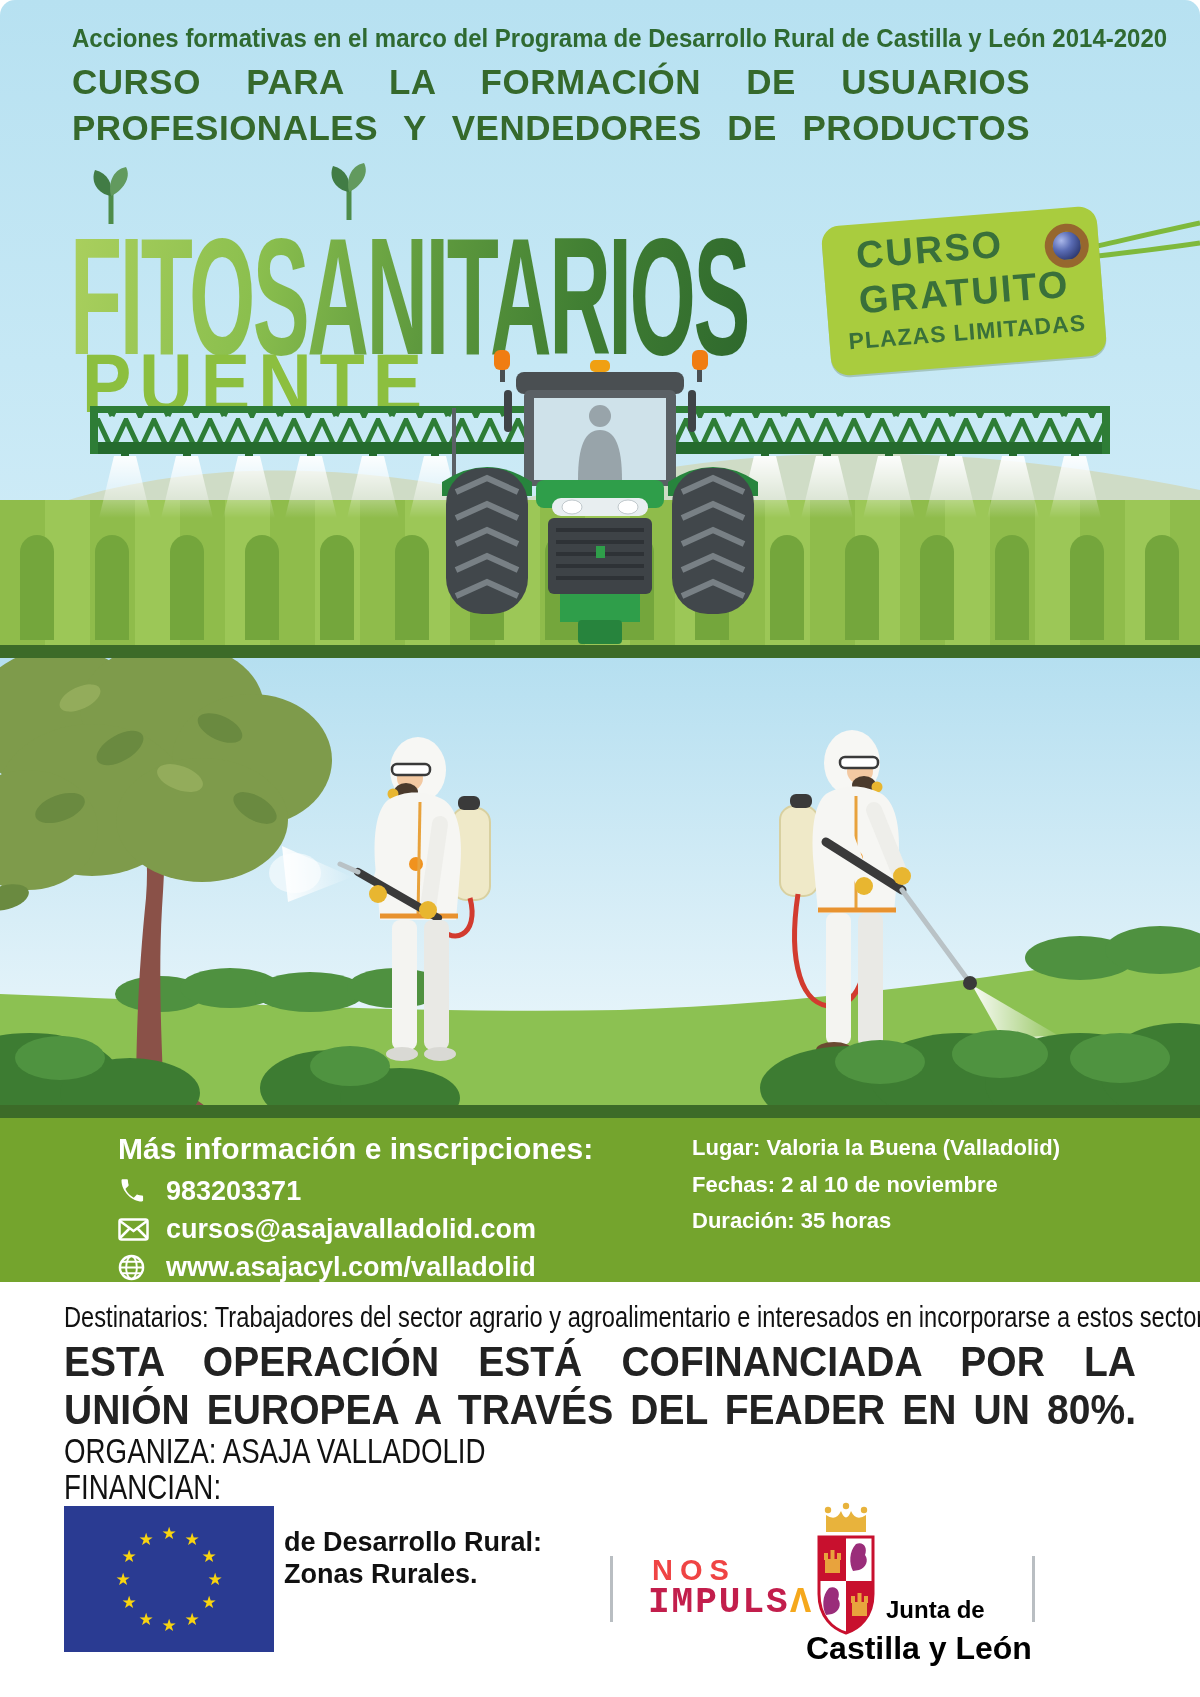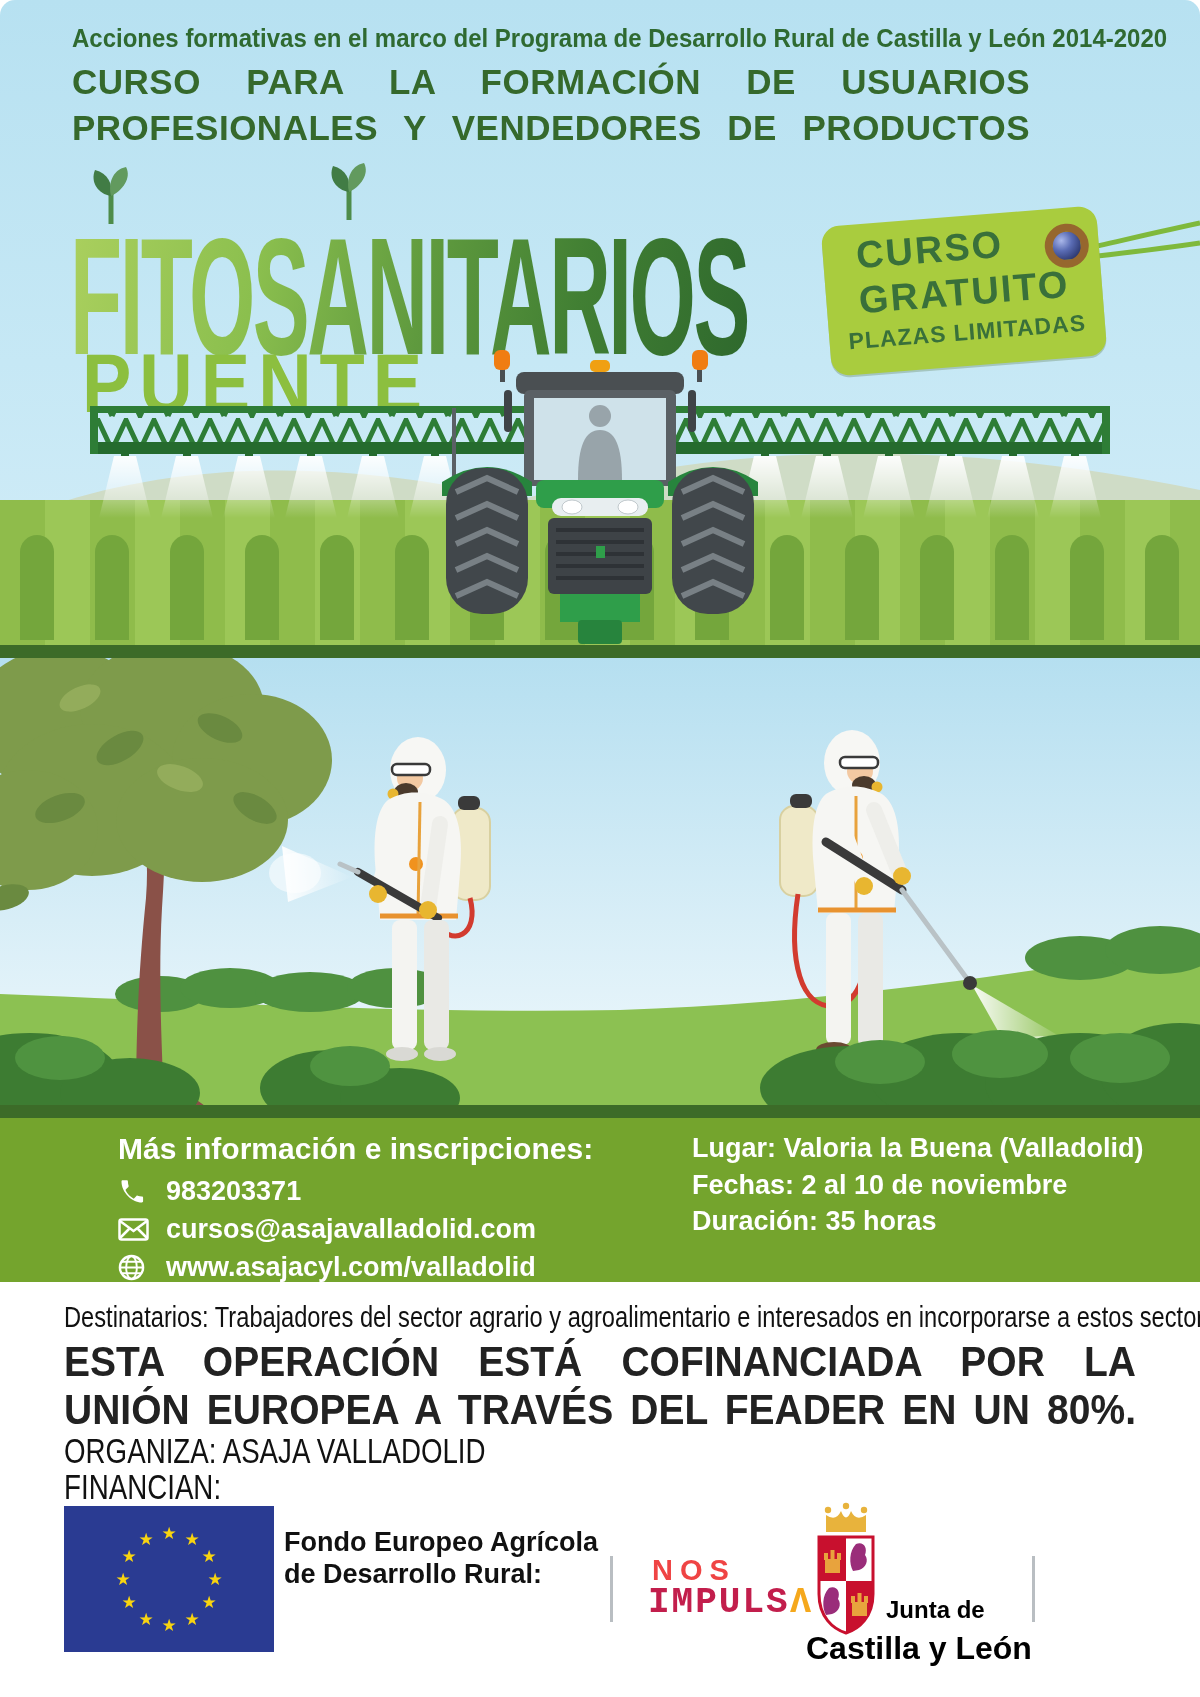--- a/index.html
+++ b/index.html
@@ -38,25 +38,25 @@
 
   .scene1{position:absolute;left:0;top:350px;width:1200px;height:308px;}
 
   
   .scene2{position:absolute;left:0;top:658px;width:1200px;height:460px;}
 
   
   .info-bar{position:absolute;left:0;top:1118px;width:1200px;height:164px;background:#74a42d;color:#ffffff;}
   .contact-col{position:absolute;left:118px;top:14px;}
   .contact-heading{font-size:30px;font-weight:700;margin-bottom:10px;}
-  .contact-row{display:flex;align-items:center;margin-bottom:7px;}
+  .contact-row{display:flex;margin-bottom:7px;}
   .contact-row .cicon{width:34px;height:30px;margin-right:14px;flex:0 0 auto;display:flex;align-items:center;}
   .contact-row .ctext{font-size:27px;font-weight:700;}
   .details-col{position:absolute;left:692px;top:12px;}
-  .detail-row{font-size:27px;font-weight:700;line-height:36.5px;white-space:nowrap;}
+  .detail-row{font-size:22px;font-weight:700;line-height:36.5px;white-space:nowrap;}
 
   
   .footer{position:absolute;left:0;top:1282px;width:1200px;height:415px;background:#ffffff;color:#151515;}
   .destinatarios{position:absolute;left:64px;top:18px;font-size:28px;font-weight:400;white-space:nowrap;
     transform:scale(.845,1.08);transform-origin:0 0;color:#111;}
   .cofi{position:absolute;left:64px;width:1072px;font-size:39px;font-weight:700;color:#222;
     text-align:justify;text-align-last:justify;white-space:nowrap;transform:scale(1,1.08);transform-origin:0 0;}
   .cofi.c1{top:56px;}
   .cofi.c2{top:104px;}
   .plain-line{position:absolute;left:64px;font-size:33px;font-weight:400;color:#111;white-space:nowrap;
@@ -397,22 +397,22 @@
           <text x="128" y="119">★</text>
         <text x="105" y="125">★</text>
           <text x="82" y="119">★</text>
           <text x="65" y="102">★</text>
         <text x="59" y="79">★</text>
           <text x="65" y="56">★</text>
           <text x="82" y="39">★</text>
       </g>
     </svg>
     <div class="eu-text">
-      <div>Fondo Europeo Agrícola</div>
       <div>de Desarrollo Rural:</div>
+      <div>Zonas Rurales.</div>
     </div>
 
     <div class="divider div1"></div>
 
     <div class="nos">NOS</div>
     <div class="impulsa"><span>IMPULS</span><span class="accent">Λ</span></div>
 
     <svg class="junta-shield" viewBox="0 0 68 136">
       <defs>
           <clipPath id="shieldClip">

